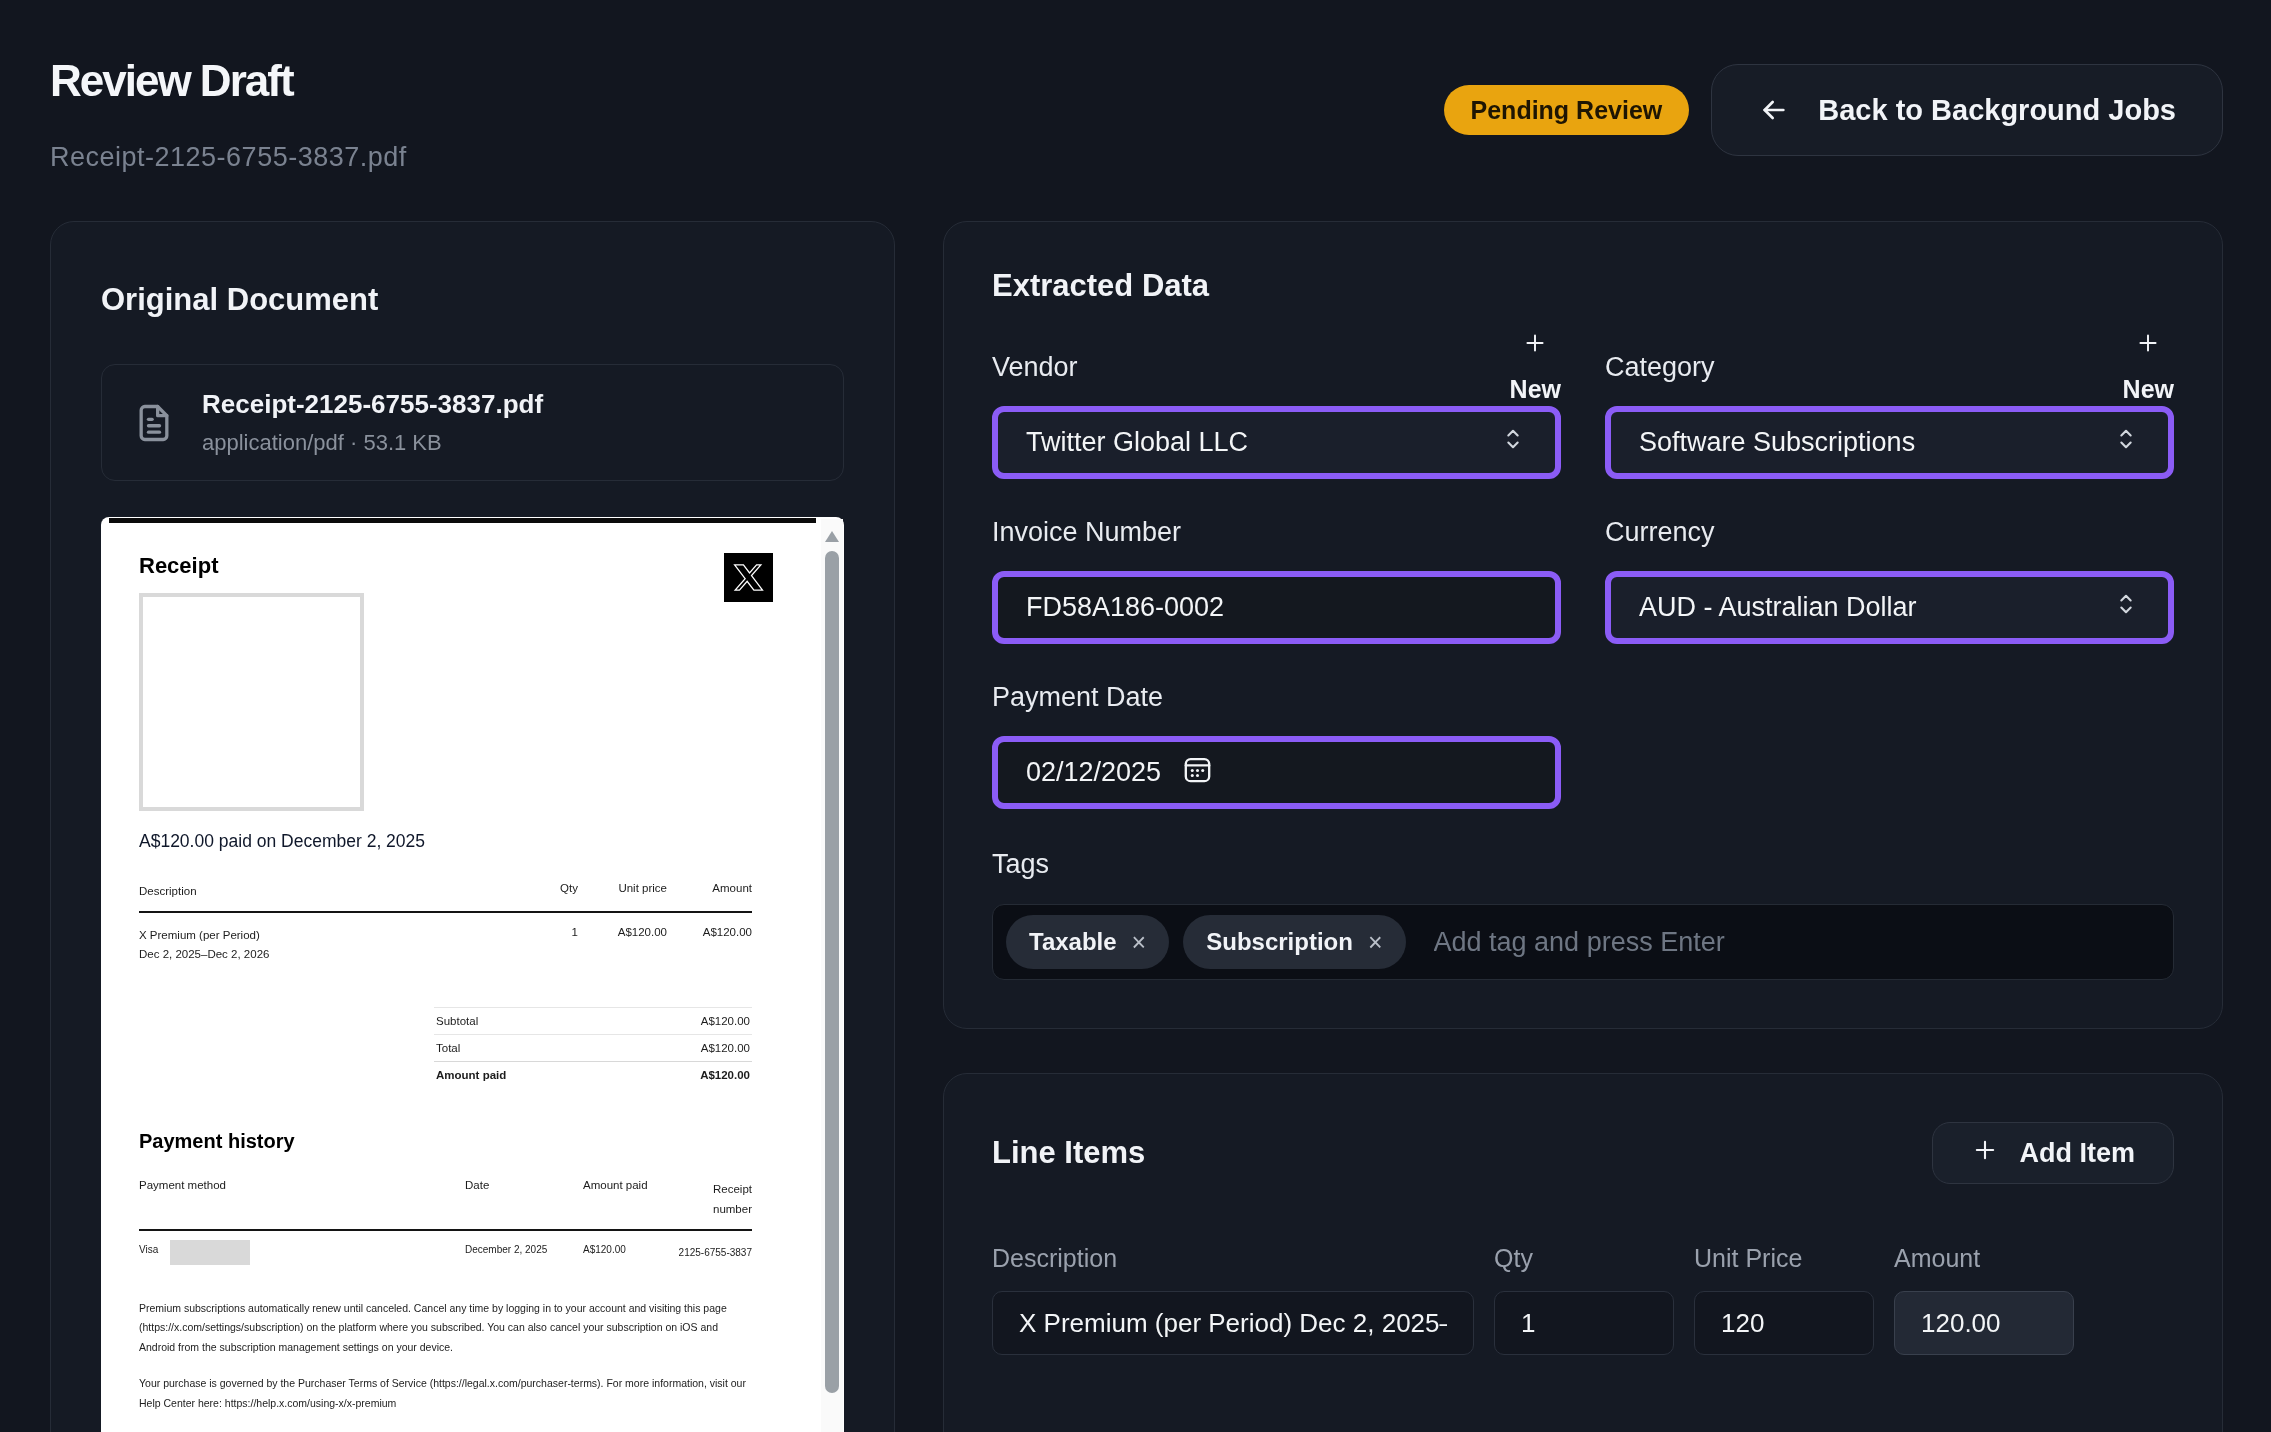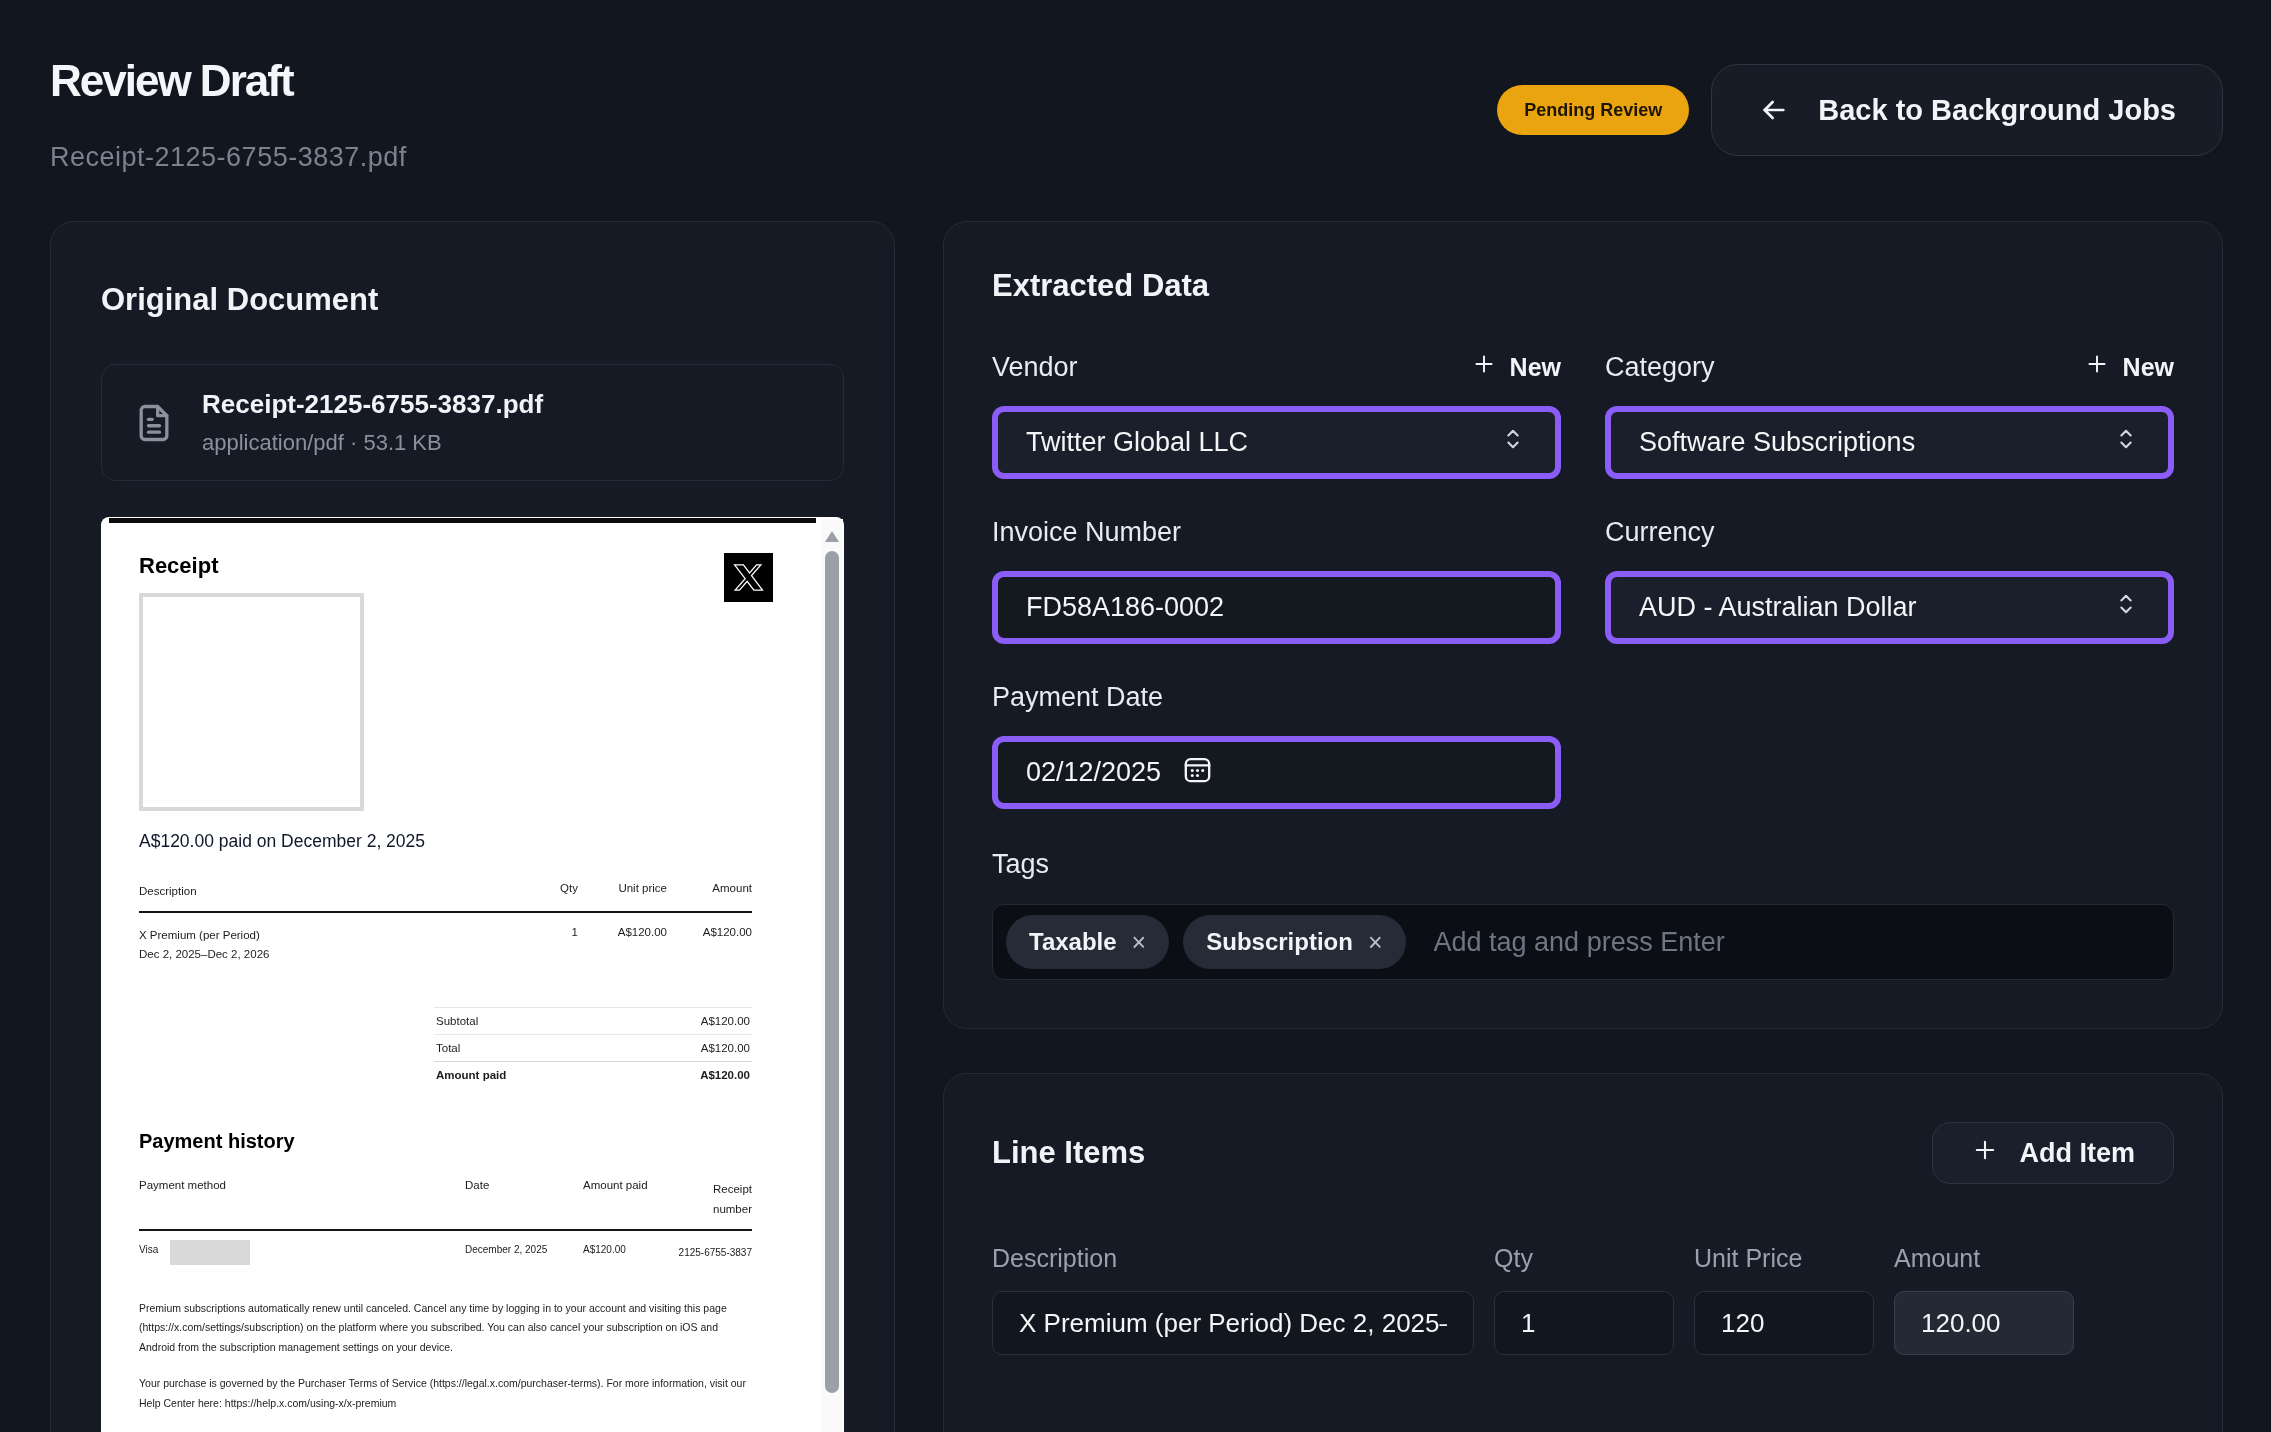--- a/index.html
+++ b/index.html
@@ -12,21 +12,21 @@
   .page { padding:56px 48px 0 50px; }
 
   
   .header { display:flex; justify-content:space-between; align-items:flex-start; }
   .page-title { font-size:44px; font-weight:800; letter-spacing:-2px; color:#F4F6F9; }
   .page-subtitle { margin-top:36px; font-size:27px; color:#7A8290; letter-spacing:0.5px; }
   .header-right { display:flex; align-items:center; gap:22px; margin-top:8px; }
   .badge {
     height:50px; border-radius:26px; padding:5px 27px;
     display:flex; align-items:center;
-    font-size:18px; font-weight:700; color:#1E1503;
+    font-size:25px; font-weight:700; color:#1E1503;
     background:#E9A40F;
   }
   .back-btn {
     height:92px; border-radius:27px; padding:0 46px;
     display:flex; align-items:center; gap:28px;
     background:#171C26; border:1px solid #2E3440;
     font-size:29px; font-weight:700; color:#F2F4F8; cursor:pointer;
   }
   .back-btn svg { display:block; }
 
@@ -92,21 +92,21 @@
 
   .fine-print { margin-top:34px; }
   .fine-print p { font-size:10.5px; line-height:1.85; color:#222; margin-bottom:17px; max-width:620px; }
 
   
   .right-col { flex:1; }
   .extracted-card { padding:46px 48px 48px 48px; }
   .form-grid { margin-top:46px; display:grid; grid-template-columns:1fr 1fr; column-gap:44px; row-gap:36px; }
   .label-row { display:flex; justify-content:space-between; align-items:center; margin-bottom:22px; height:34px; }
   .field-label { font-size:27px; font-weight:500; color:#E8EBF0; }
-  .new-btn { display:flex; align-items:center; gap:13px; font-size:25px; font-weight:600; color:#F2F4F8; cursor:pointer; }
+  .new-btn { display:flex; align-items:center; gap:13px; font-size:25px; font-weight:600; color:#F2F4F8; cursor:pointer;flex-direction:column; }
   .control {
     height:73px; border-radius:12px; border:6px solid #8b5cf6;
     display:flex; align-items:center; padding:0 28px; font-size:27px; color:#F3F5F7;
   }
   .select { background:#1A1F2B; cursor:pointer; }
   .select .chev { margin-left:auto; color:#D2D7DE; }
   .text-input { background:#14181F; }
   input.native {
     width:100%; height:100%; background:transparent; border:none; outline:none;
     color:#F3F5F7; font-size:27px; font-family:"Liberation Sans", sans-serif;

